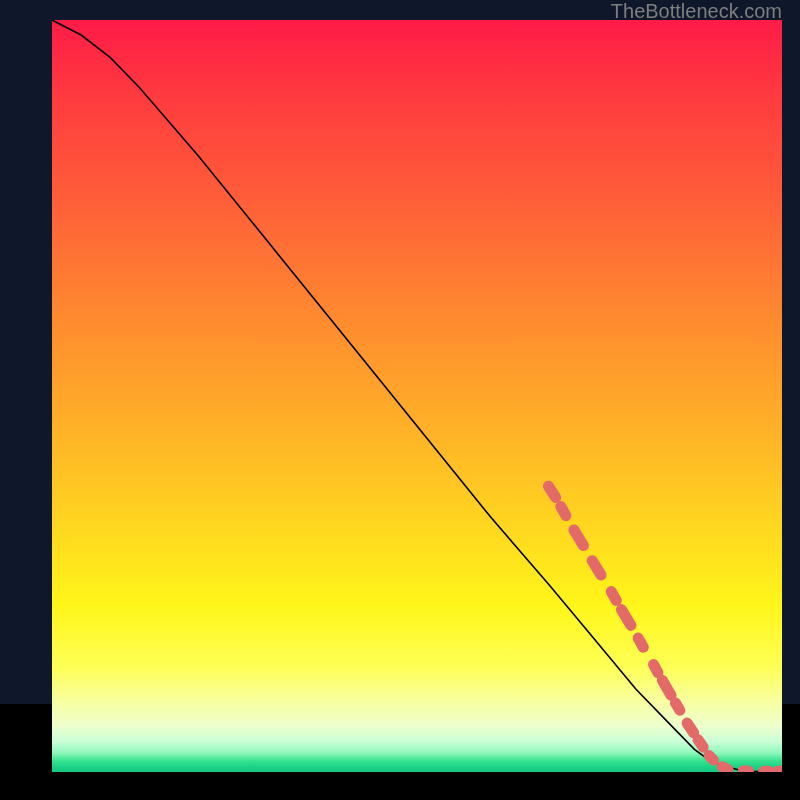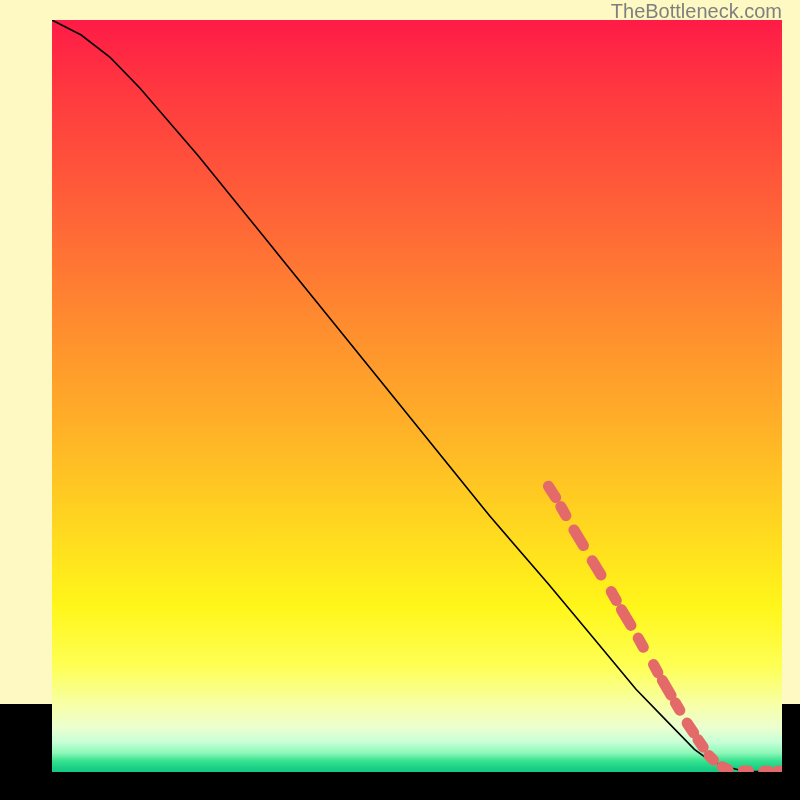--- a/index.html
+++ b/index.html
@@ -8,21 +8,21 @@
     width: 800px;
     height: 800px;
     background: #000;
     font-family: Arial, Helvetica, sans-serif;
     overflow: hidden;
   }
   .stage {
     position: relative;
     width: 800px;
     height: 704px;
-    background: #fef9c3;
+    background: #0f172a;
     text-align: center;
   }
   .plot {
     position: absolute;
     left: 52px;
     top: 20px;
     width: 730px;
     height: 752px;
   }
   .gradient {

